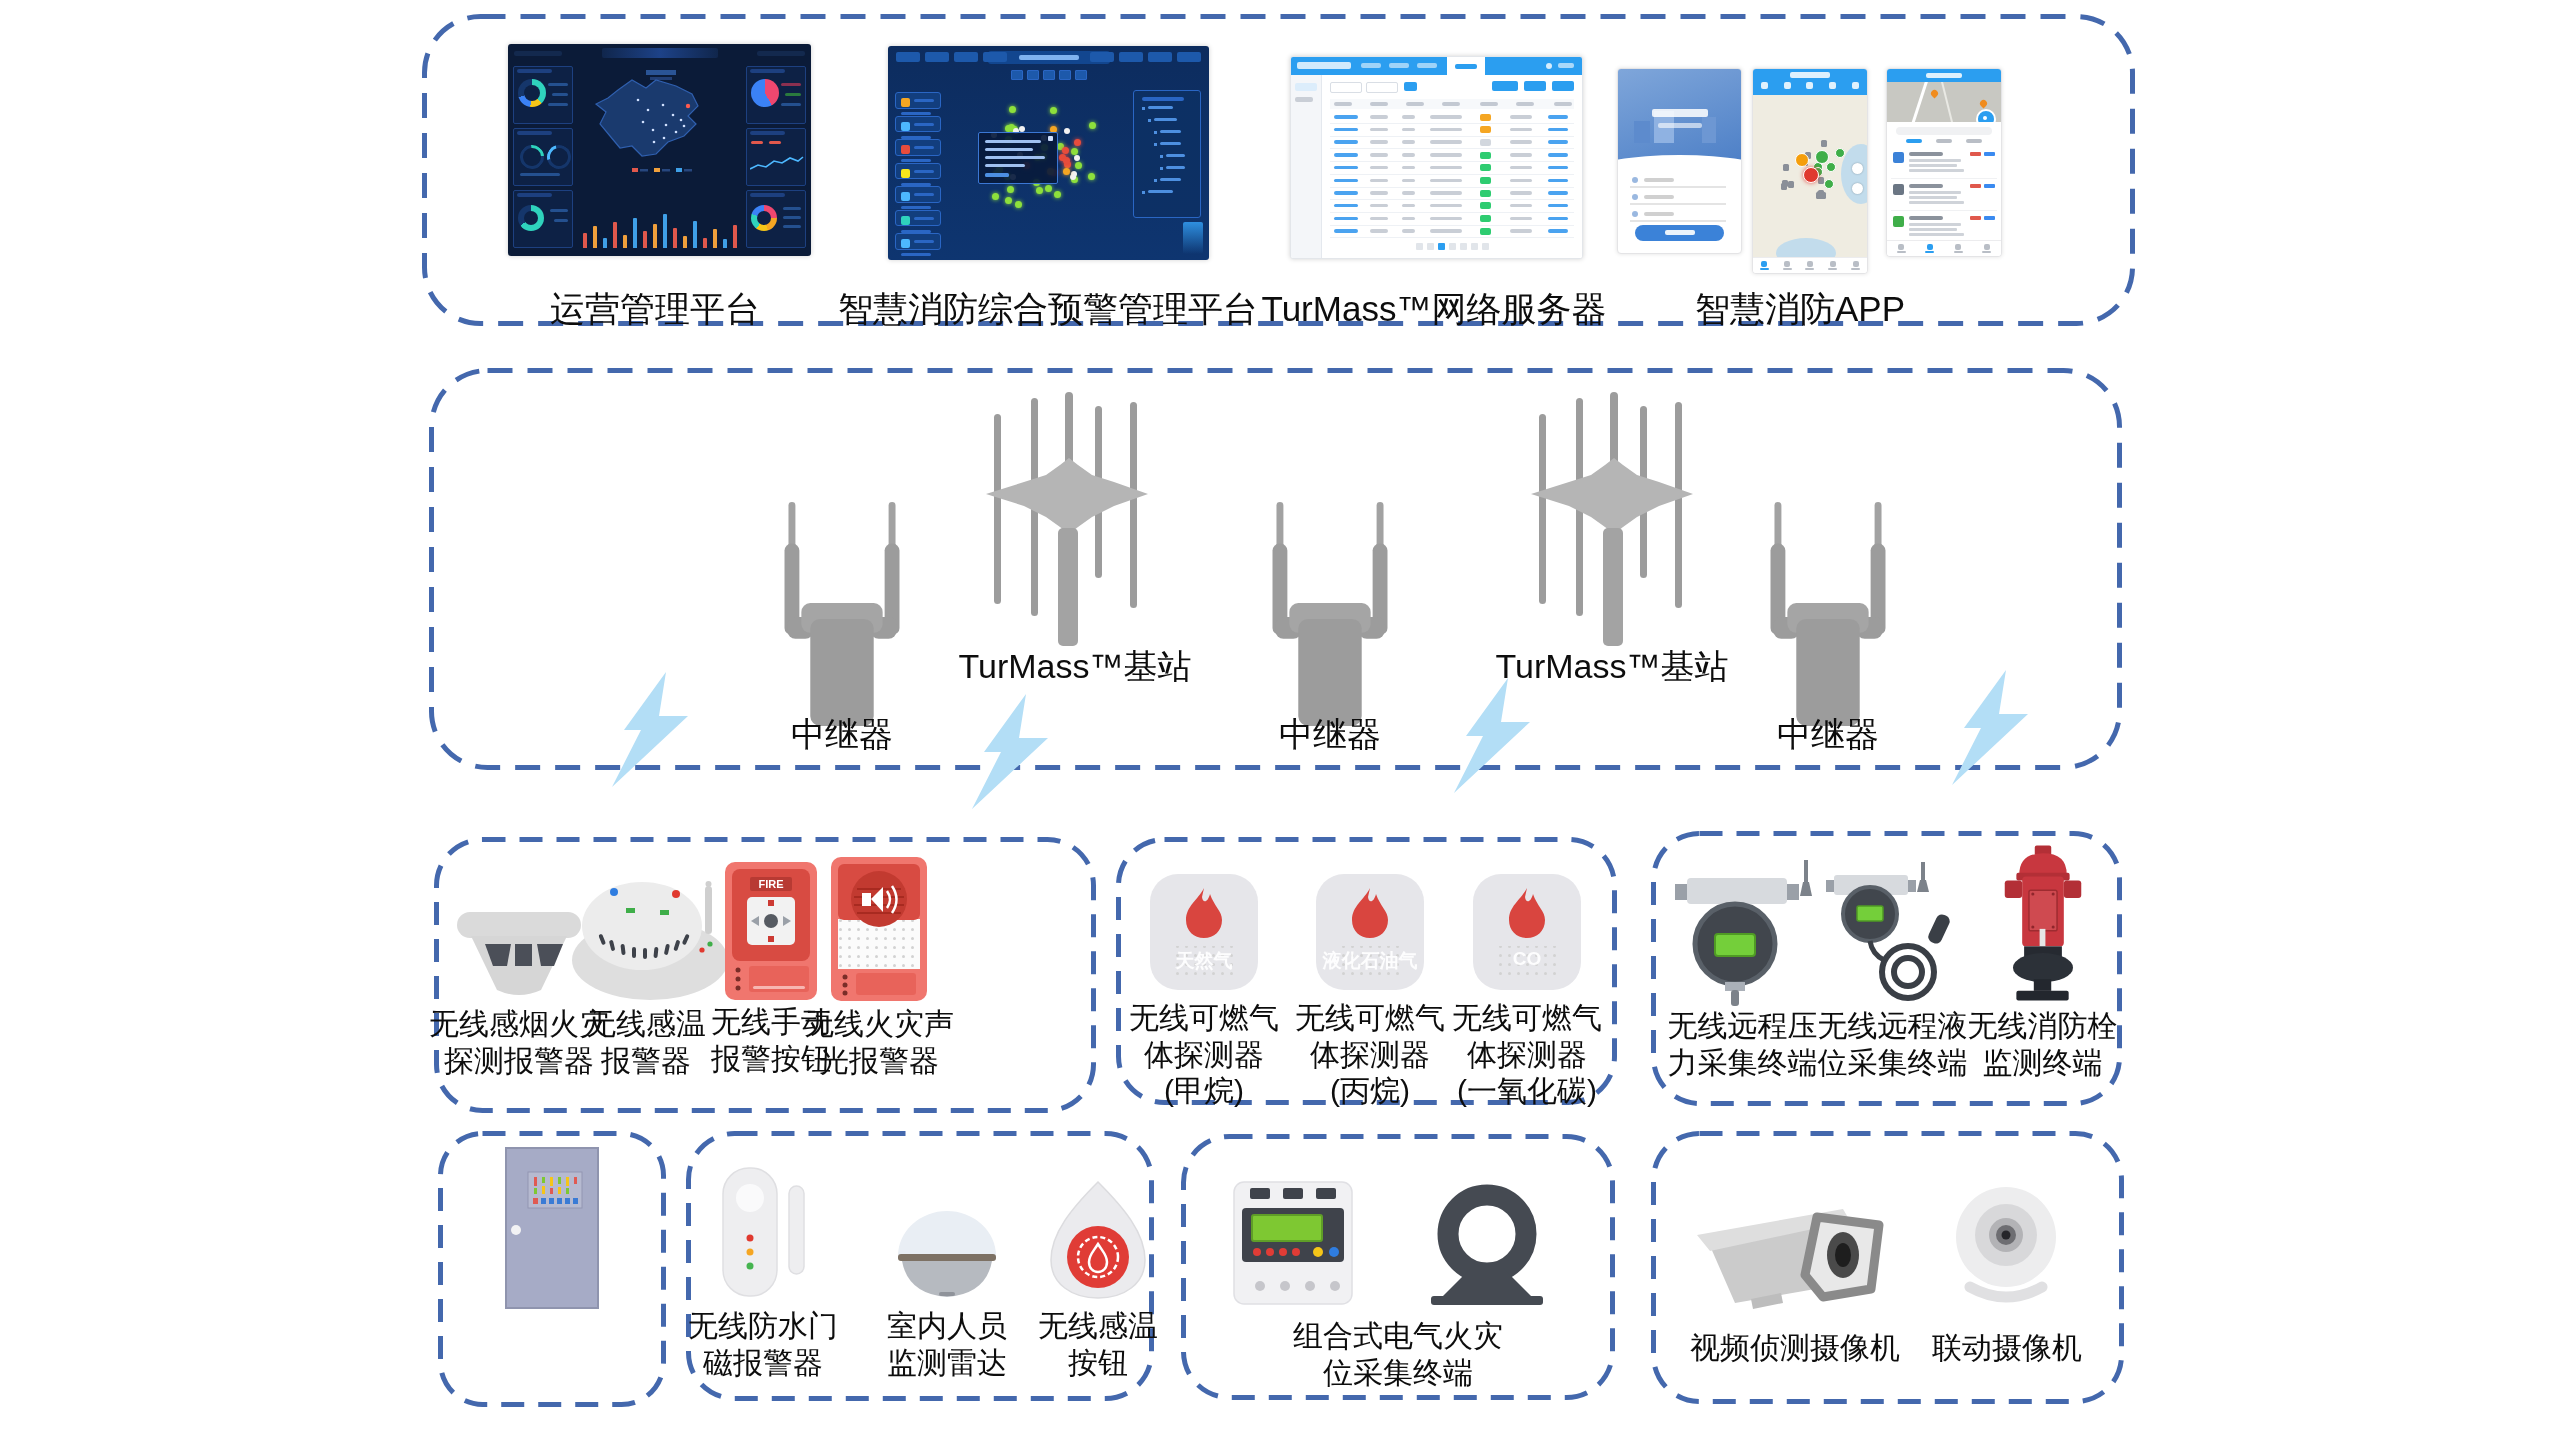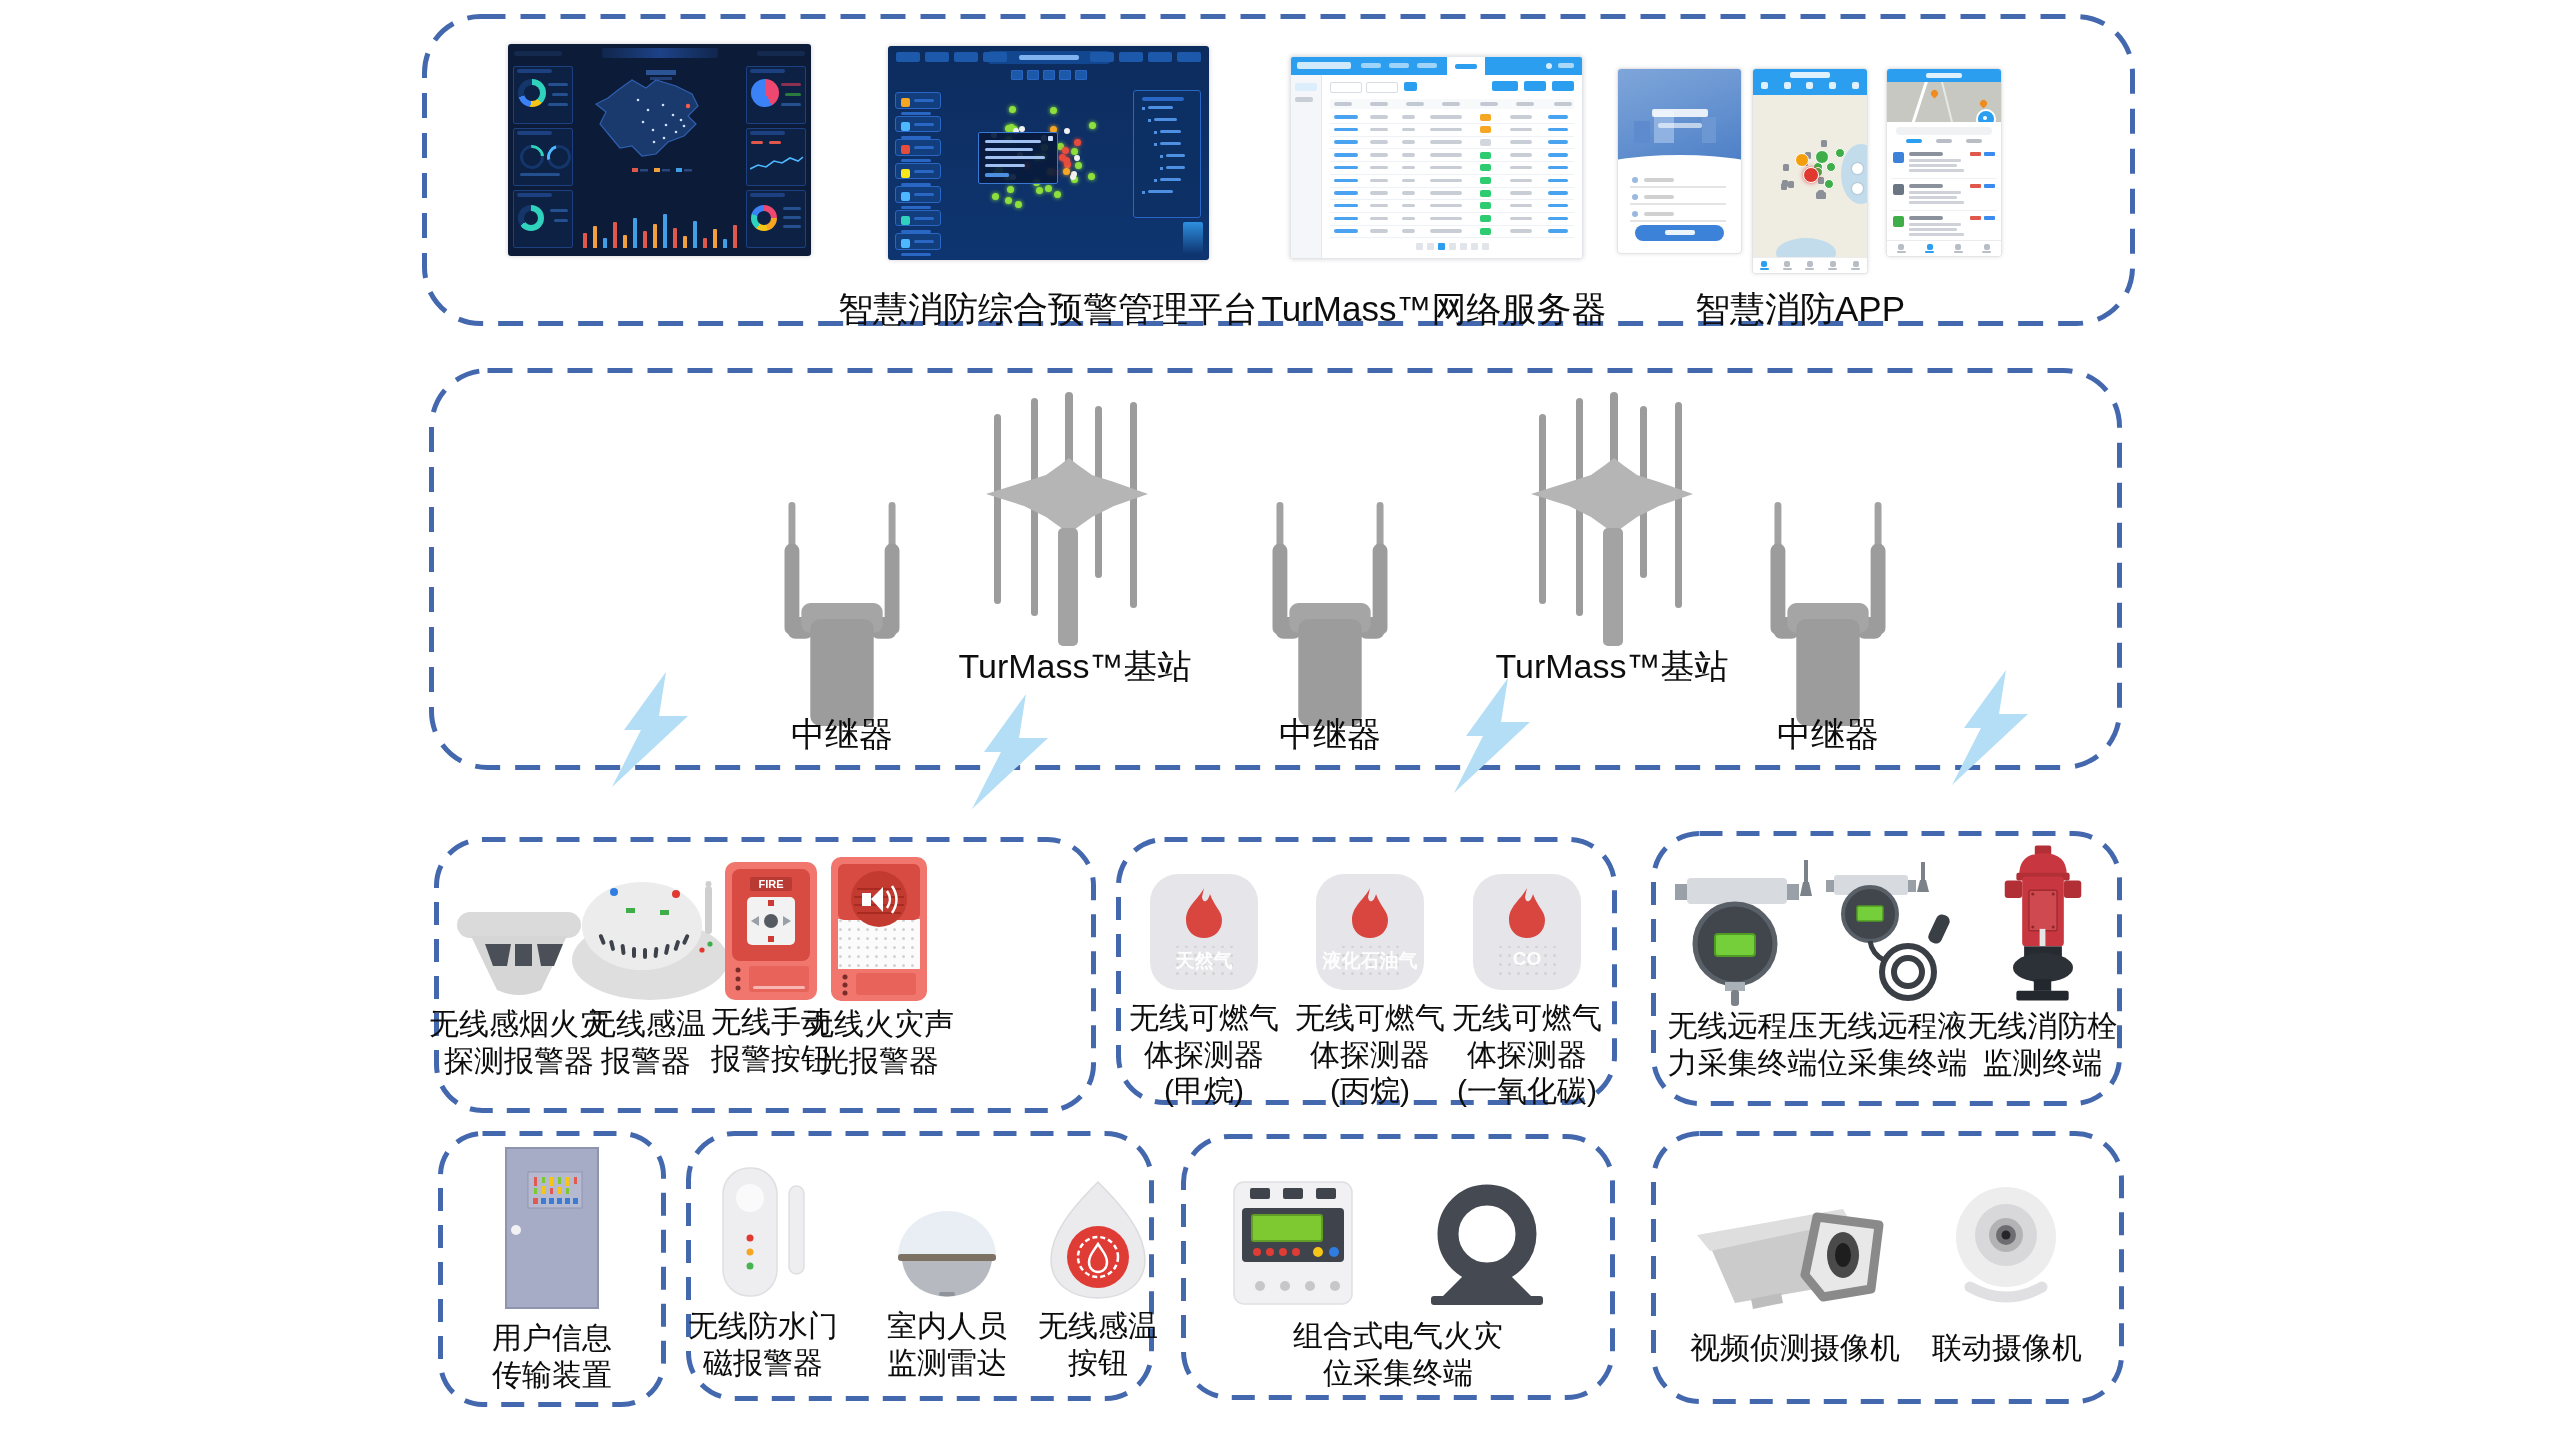--- a/index.html
+++ b/index.html
@@ -607,20 +607,21 @@
           <div style="width: 6px; height: 6px; border-radius: 2px; background: rgb(185, 190, 198);"></div>
           <div style="width: 9px; height: 2px; border-radius: 1px; background: rgb(185, 190, 198);"></div>
         </div>
         <div style="width: 10px; display: flex; flex-direction: column; align-items: center; gap: 1.5px;">
           <div style="width: 6px; height: 6px; border-radius: 2px; background: rgb(185, 190, 198);"></div>
           <div style="width: 9px; height: 2px; border-radius: 1px; background: rgb(185, 190, 198);"></div>
         </div>
       </div>
   </div>
 
+  <div class="plabel" style="left:405px;top:288px;width:500px">运营管理平台</div>
   <div class="plabel" style="left:798px;top:288px;width:500px">智慧消防综合预警管理平台</div>
   <div class="plabel" style="left:1184px;top:288px;width:500px">TurMass™网络服务器</div>
   <div class="plabel" style="left:1550px;top:288px;width:500px">智慧消防APP</div>
 
   <svg class="abs" style="left:777px;top:500px" width="130" height="228" viewBox="0 0 130 230">
     <rect x="11" y="2" width="7" height="50" rx="3.5" fill="#a2a2a2"></rect>
       <rect x="7" y="44" width="15" height="92" rx="7" fill="#9c9c9c"></rect>
     <rect x="112" y="2" width="7" height="50" rx="3.5" fill="#a2a2a2"></rect>
       <rect x="108" y="44" width="15" height="92" rx="7" fill="#9c9c9c"></rect>
     <rect x="10" y="118" width="26" height="22" rx="8" fill="#9c9c9c"></rect>
@@ -862,22 +863,20 @@
     <g>
       <rect x="29" y="52" width="5" height="6" fill="#e05a52"></rect>
         <rect x="37" y="52" width="5" height="6" fill="#3a7bd5"></rect>
       <rect x="45" y="52" width="5" height="6" fill="#3a7bd5"></rect>
         <rect x="53" y="52" width="5" height="6" fill="#3a7bd5"></rect>
       <rect x="61" y="52" width="5" height="6" fill="#3a7bd5"></rect>
         <rect x="69" y="52" width="5" height="6" fill="#3a7bd5"></rect>
     </g>
     <circle cx="12" cy="84" r="5" fill="#f2f2f4"></circle>
   </svg>
-  <div class="dlabel" style="left:442px;top:1320px;width:220px">用户信息
-传输装置</div>
 
   <svg class="abs" style="left:707px;top:1166px" width="112" height="132" viewBox="0 0 112 132">
     <rect x="16" y="2" width="54" height="128" rx="26" fill="#eeeef0" stroke="#dfdfe2" stroke-width="1.5"></rect>
     <circle cx="43" cy="32" r="14" fill="#fafafb"></circle>
     <circle cx="43" cy="72" r="3.5" fill="#e0392f"></circle>
       <circle cx="43" cy="86" r="3.5" fill="#f5a623"></circle>
       <circle cx="43" cy="100" r="3.5" fill="#46b450"></circle>
     <rect x="82" y="20" width="15" height="88" rx="7.5" fill="#eeeef0" stroke="#dfdfe2" stroke-width="1.5"></rect>
   </svg>
   <svg class="abs" style="left:886px;top:1204px" width="122" height="98" viewBox="0 0 122 98">

